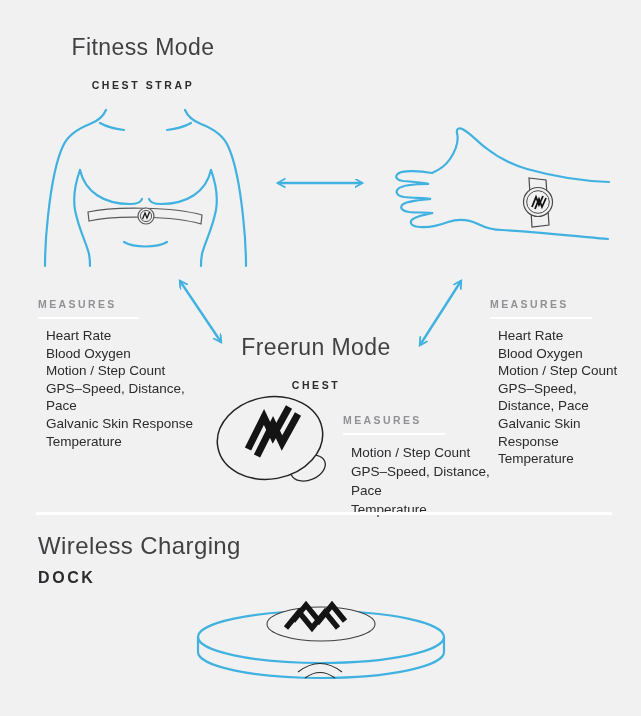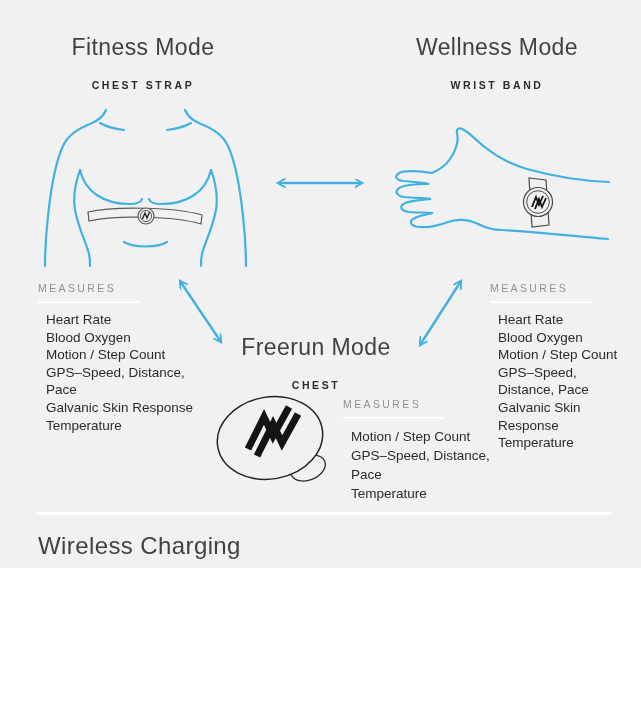--- a/index.html
+++ b/index.html
@@ -1,32 +1,32 @@
 <!DOCTYPE html>
 <html><head>
 <meta charset="utf-8">
 <style>
   html,body{margin:0;padding:0;}
   .canvas{
-    position:relative;width:641px;height:568px;
+    position:relative;width:641px;height:716px;
     background:#f1f1f2;overflow:hidden;
     font-family:"Liberation Sans","DejaVu Sans",sans-serif;
   }
   .abs{position:absolute;}
   .mode-header{position:absolute;width:200px;text-align:center;}
   .mode-title{
     font-size:23px;font-weight:300;color:#414143;letter-spacing:.4px;
   }
   .mode-subtitle{
     margin-top:18px;font-size:10.5px;font-weight:700;letter-spacing:2.6px;
     color:#2b2b2d;
   }
   .measures{position:absolute;}
   .measures-label{
-    font-size:10.5px;font-weight:400;letter-spacing:2.4px;color:#919195;
+    font-size:10.5px;font-weight:700;letter-spacing:2.4px;color:#919195;margin-top:16px;
   }
   .measures-rule{height:2px;background:#ffffff;margin:7px 0 6px 0;}
   .measures-list{list-style:none;margin:8px;padding:0;
     font-size:13.5px;color:#2b2b2d;line-height:17.6px;}
   .measures-list.wide li{line-height:19px;}
   .divider{position:absolute;background:#ffffff;border-radius:2px;}
   .wireless-header{position:absolute;text-align:left;}
   .wireless-title{font-size:24px;font-weight:300;color:#414143;letter-spacing:.4px;}
   .wireless-subtitle{margin-top:9px;font-size:16px;font-weight:700;
     letter-spacing:2.6px;color:#2b2b2d;}
@@ -35,24 +35,20 @@
 </head>
 <body>
 
 <div class="canvas">
 
   <div class="mode-header" style="left:43px;top:34px;">
     <div class="mode-title">Fitness Mode</div>
     <div class="mode-subtitle">CHEST STRAP</div>
   </div>
 
-  <div class="mode-header" style="left:397px;top:34px;">
-    <div class="mode-title">Wellness Mode</div>
-    <div class="mode-subtitle">WRIST BAND</div>
-  </div>
 
   <svg class="abs" style="left:44px;top:108px;" width="212" height="160" viewBox="0 0 212 160">
     <g fill="none" stroke="#41b2e0" stroke-width="2.2" stroke-linecap="round">
       <path d="M62,2 C59,9 54,13 46,16 C33,21 24,27 19,38 C12,53 7,80 4,108 C2,126 1,142 1,158"></path>
       <path d="M141,2 C144,9 149,13 157,16 C170,21 179,27 184,38 C191,53 196,80 199,108 C201,126 202,142 202,158"></path>
       <path d="M56,15 C63,19 71,21 80,22"></path>
       <path d="M147,15 C140,19 132,21 123,22"></path>
       <path d="M36,62 C31,76 29,90 31,102 C35,122 42,134 45,146 C46,151 46,154 46,158"></path>
       <path d="M36,62 C41,84 60,96 86,96 C93,96 97,94 98,91"></path>
       <path d="M167,62 C172,76 174,90 172,102 C168,122 161,134 158,146 C157,151 157,154 157,158"></path>

